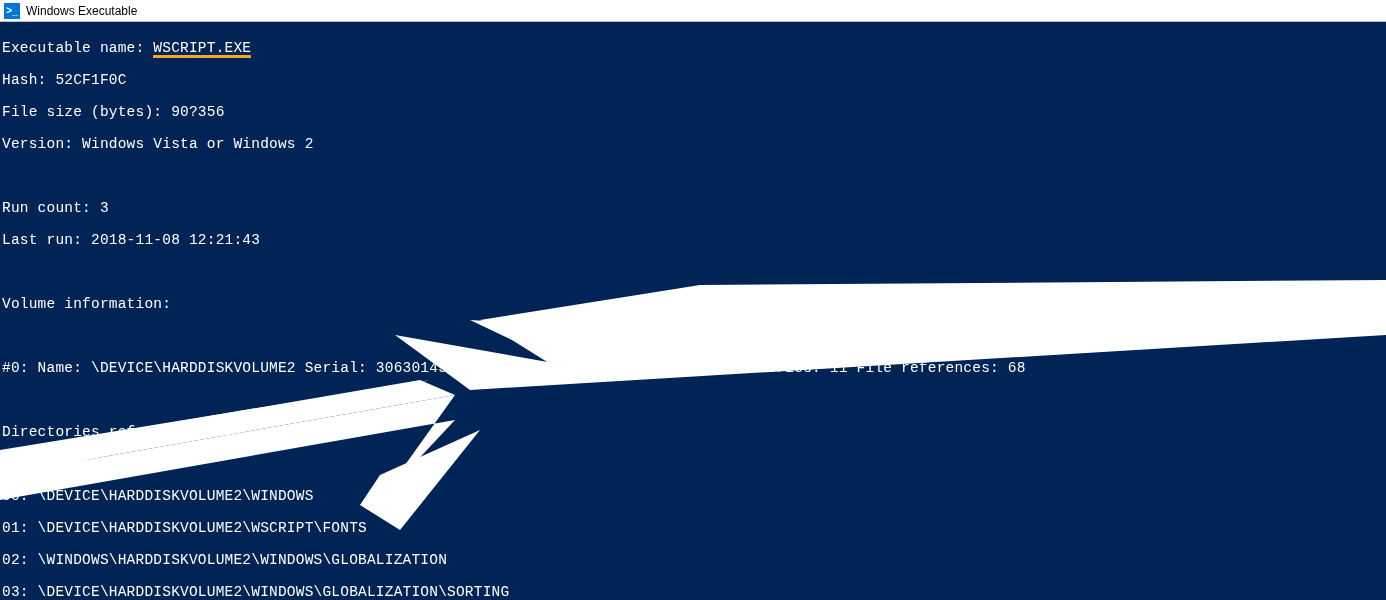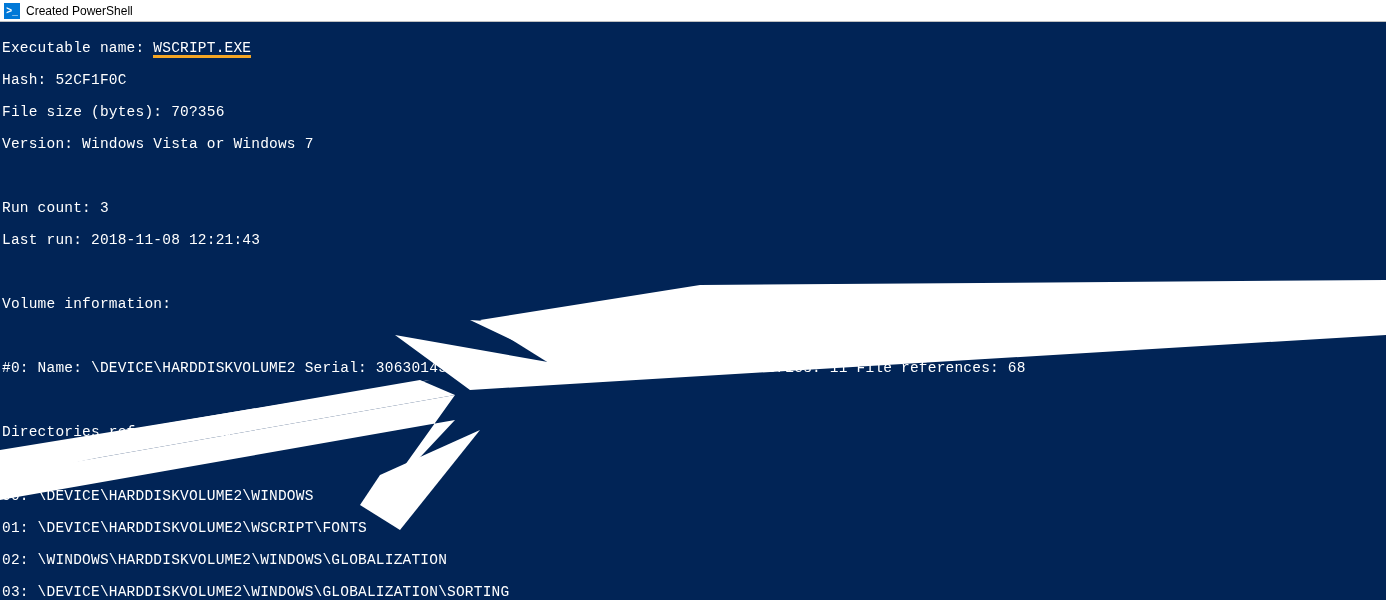--- a/index.html
+++ b/index.html
@@ -65,28 +65,28 @@
       bottom: -2px;
       height: 3px;
       background: #f5a623;
     }
   </style>
 </head>
 <body>
 
 <div class="titlebar">
   <span class="icon">&gt;_</span>
-  <span>Created PowerShell</span>
+  <span>Windows Executable</span>
 </div>
 
 <div class="terminal">
 <span class="line"><span>Executable name: </span><span class="underline-wrap under-orange">WSCRIPT.EXE</span></span>
 <span class="line">Hash: 52CF1F0C</span>
-<span class="line">File size (bytes): 70?356</span>
-<span class="line">Version: Windows Vista or Windows 7</span>
+<span class="line">File size (bytes): 90?356</span>
+<span class="line">Version: Windows Vista or Windows 2</span>
 <span class="line"> </span>
 <span class="line">Run count: 3</span>
 <span class="line">Last run: 2018-11-08 12:21:43</span>
 <span class="line"> </span>
 <span class="line">Volume information:</span>
 <span class="line"> </span>
 <span class="line">#0: Name: \DEVICE\HARDDISKVOLUME2 Serial: 30630145 Created: 2016-09-12 22:45:37 Directories: 11 File references: 68</span>
 <span class="line"> </span>
 <span class="line">Directories referenced: 11</span>
 <span class="line"> </span>

